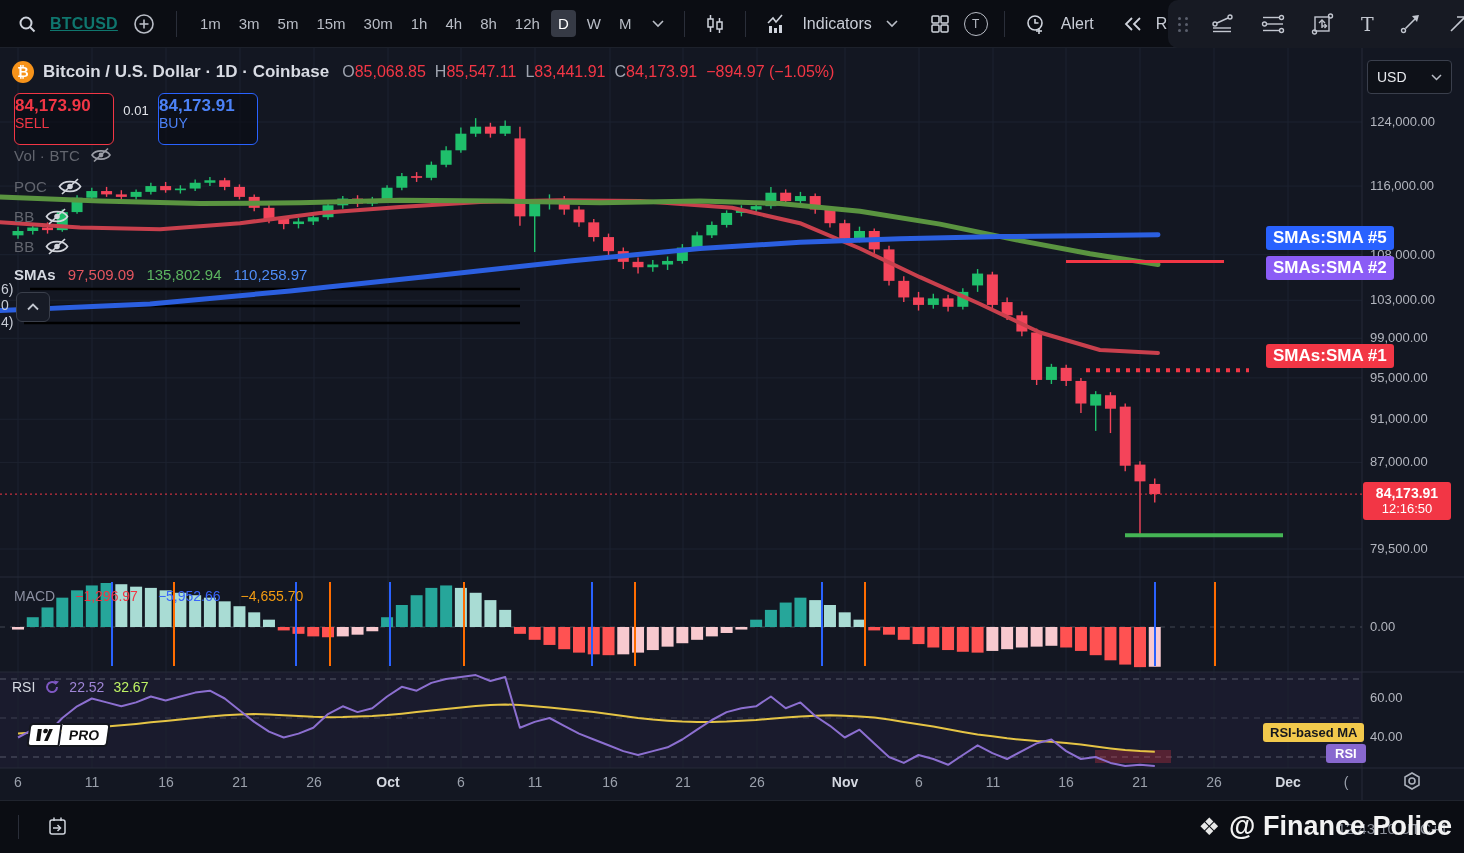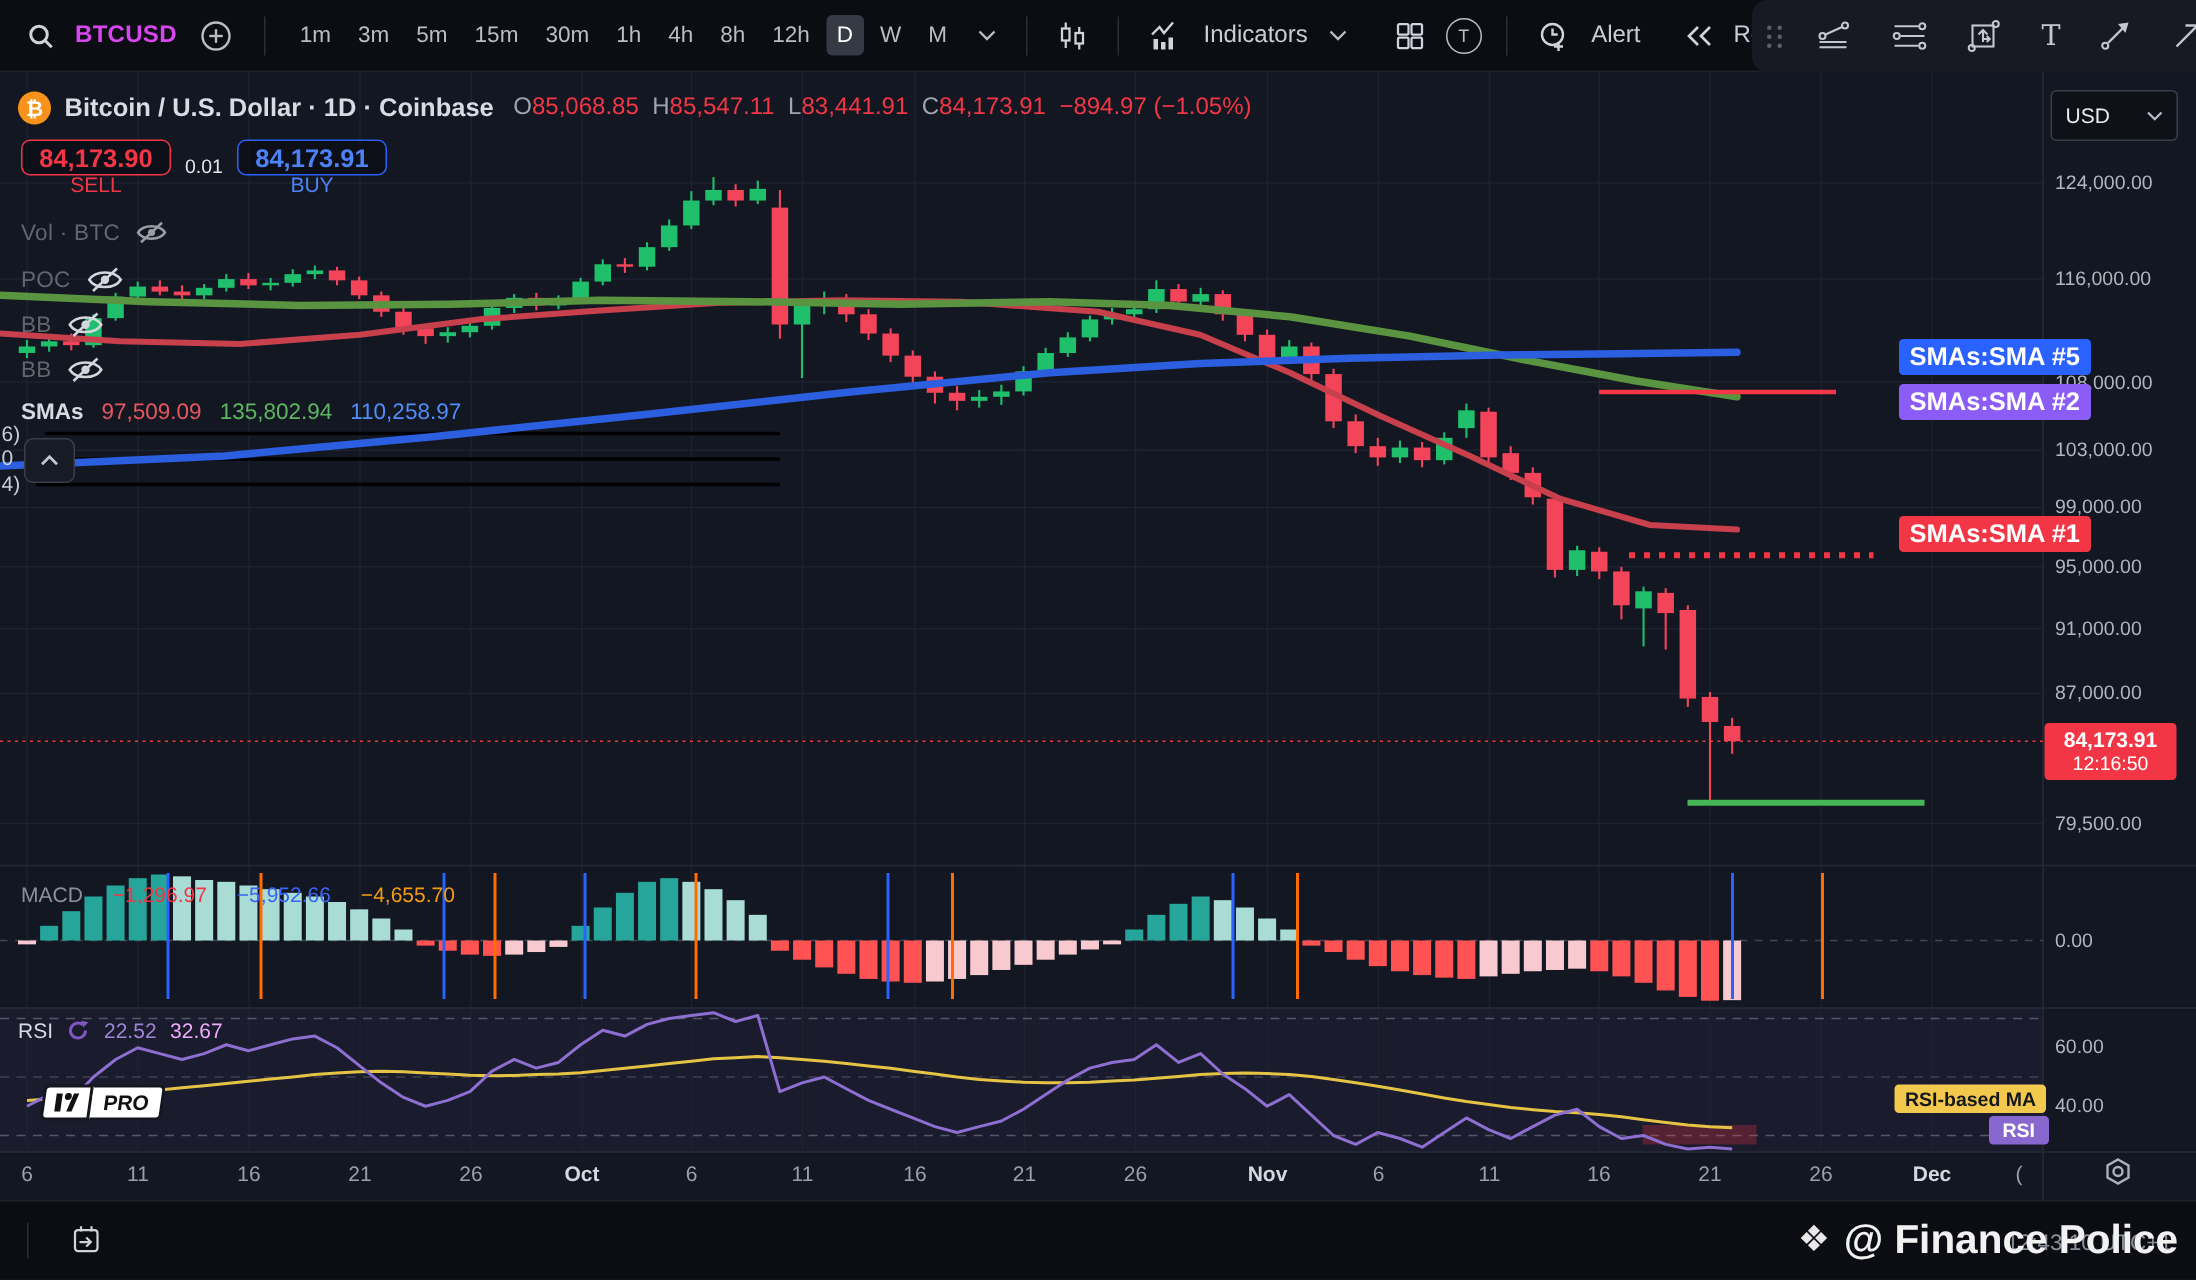--- a/index.html
+++ b/index.html
@@ -5,21 +5,21 @@
   html,body{margin:0;padding:0;width:1464px;height:853px;overflow:hidden;background:#131722;
     font-family:"Liberation Sans",sans-serif;color:#d1d4dc;position:relative;}
   .abs{position:absolute;}
   .row{display:flex;align-items:center;}
   svg{display:block;}
   
   #topbar{position:absolute;left:0;top:0;width:1464px;height:48px;background:#0b0d13;
     display:flex;align-items:center;gap:10px;padding-left:14px;box-sizing:border-box;z-index:30;
     border-bottom:1px solid #1d212b;}
   #topbar .sep{width:1px;height:26px;background:#2a2e39;margin:0 6px;}
-  .sym{font-weight:bold;font-size:16px;color:#d946ef;letter-spacing:.2px;}
+  .sym{font-weight:bold;font-size:16px;color:#0f766e;letter-spacing:.2px;text-decoration:underline;}
   .tf{font-size:15px;color:#b9bdc6;padding:5px 7px;border-radius:4px;cursor:pointer;}
   .tf.active{background:#363a45;color:#fff;}
   .tbtxt{font-size:15px;color:#c9cdd6;}
   .icbtn{display:flex;align-items:center;justify-content:center;padding:4px;cursor:pointer;}
   .circT{width:22px;height:22px;border:1.5px solid #b9bdc6;border-radius:50%;display:flex;
     align-items:center;justify-content:center;font-size:12px;color:#b9bdc6;}
   
   #palette{position:absolute;right:0;top:0;width:296px;height:48px;background:#171a23;
     border-radius:10px 0 0 10px;display:flex;align-items:center;gap:18px;padding-left:10px;
     box-sizing:border-box;z-index:40;}
@@ -27,21 +27,21 @@
   .dots i{width:3px;height:3px;border-radius:50%;background:#5a5f6c;}
   
   #symbolrow{left:12px;top:61px;gap:9px;z-index:20;}
   #symbolrow .btc{width:22px;height:22px;border-radius:50%;background:#f7931a;color:#fff;
     display:flex;align-items:center;justify-content:center;font-size:14px;font-weight:bold;}
   #symbolrow .title{font-size:17px;font-weight:600;color:#d8dbe3;}
   .ohlc{font-size:16px;}
   .ohlc .k{color:#9fa4b0;}
   .ohlc .v{color:#f23645;}
   #trade{left:14px;top:93px;z-index:20;gap:0;}
-  .tbtn{width:100px;height:24px;border-radius:6px;background:rgba(8,10,16,.55);text-align:center;
+  .tbtn{width:100px;height:52px;border-radius:6px;background:rgba(8,10,16,.55);text-align:left;
     padding-top:2px;box-sizing:border-box;cursor:pointer;}
   .tbtn .p{font-size:17px;font-weight:bold;line-height:20px;}
   .tbtn .l{font-size:14px;line-height:15px;}
   #sellbtn{border:1px solid #f23645;color:#f23645;}
   #buybtn{border:1px solid #2962ff;color:#4c82f7;margin-left:44px;}
   #spread{position:absolute;left:100px;top:10px;width:44px;text-align:center;font-size:13px;color:#e3e5ea;}
   .legrow{gap:10px;z-index:20;font-size:15px;color:#62656e;}
   .legrow .nm{letter-spacing:.2px;}
   #smasrow{left:14px;top:266px;gap:12px;z-index:20;font-size:15px;}
   #smasrow .nm{color:#d6dae2;font-weight:600;}
@@ -651,21 +651,21 @@
 </div>
 <div id="rsilegend" class="abs row">
   <span class="nm">RSI</span>
   <span>
     <svg width="16" height="16">
         <path d="M13 8 a5 5 0 1 1 -1.8 -3.8" fill="none" stroke="#7e57c2" stroke-width="2"></path>
         <polygon points="10,1.5 15,2.5 11.5,6" fill="#7e57c2"></polygon>
       </svg>
   </span>
   <span style="color:#9f85d6">22.52</span>
-  <span style="color:#f0abfc">32.67</span>
+  <span style="color:#bef264">32.67</span>
 </div>
 <div id="rsibadge-ma">RSI-based MA</div>
 <div id="rsibadge-rsi">RSI</div>
 
 <div id="tvpro">
   <span class="lgbox">
     <svg width="17" height="16">
         <rect x="1" y="2" width="4" height="12" fill="#111"></rect>
         <circle cx="9" cy="4" r="2.3" fill="#111"></circle>
         <polygon points="9,14 12.5,2 16,2 12.5,14" fill="#111"></polygon>

